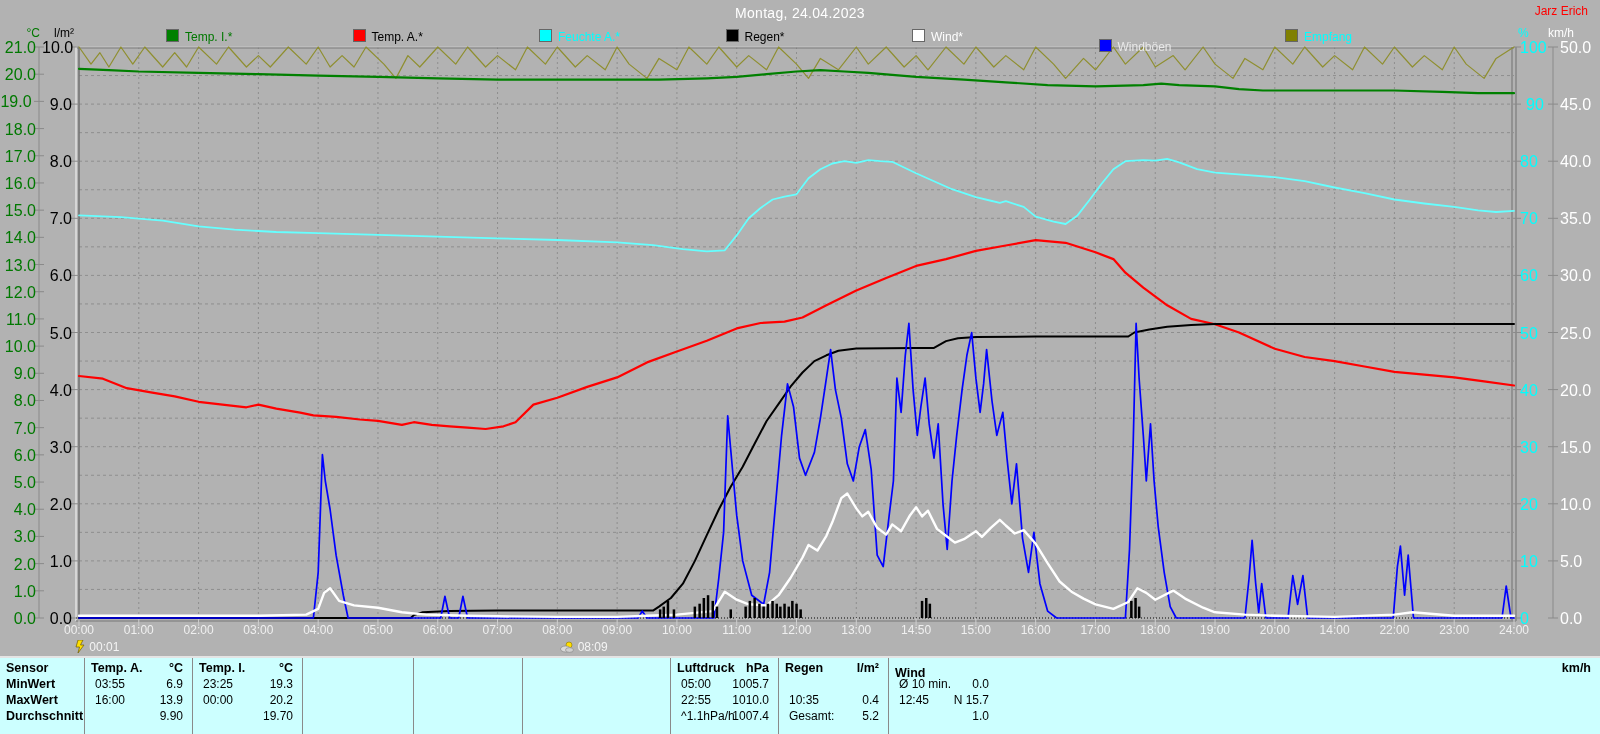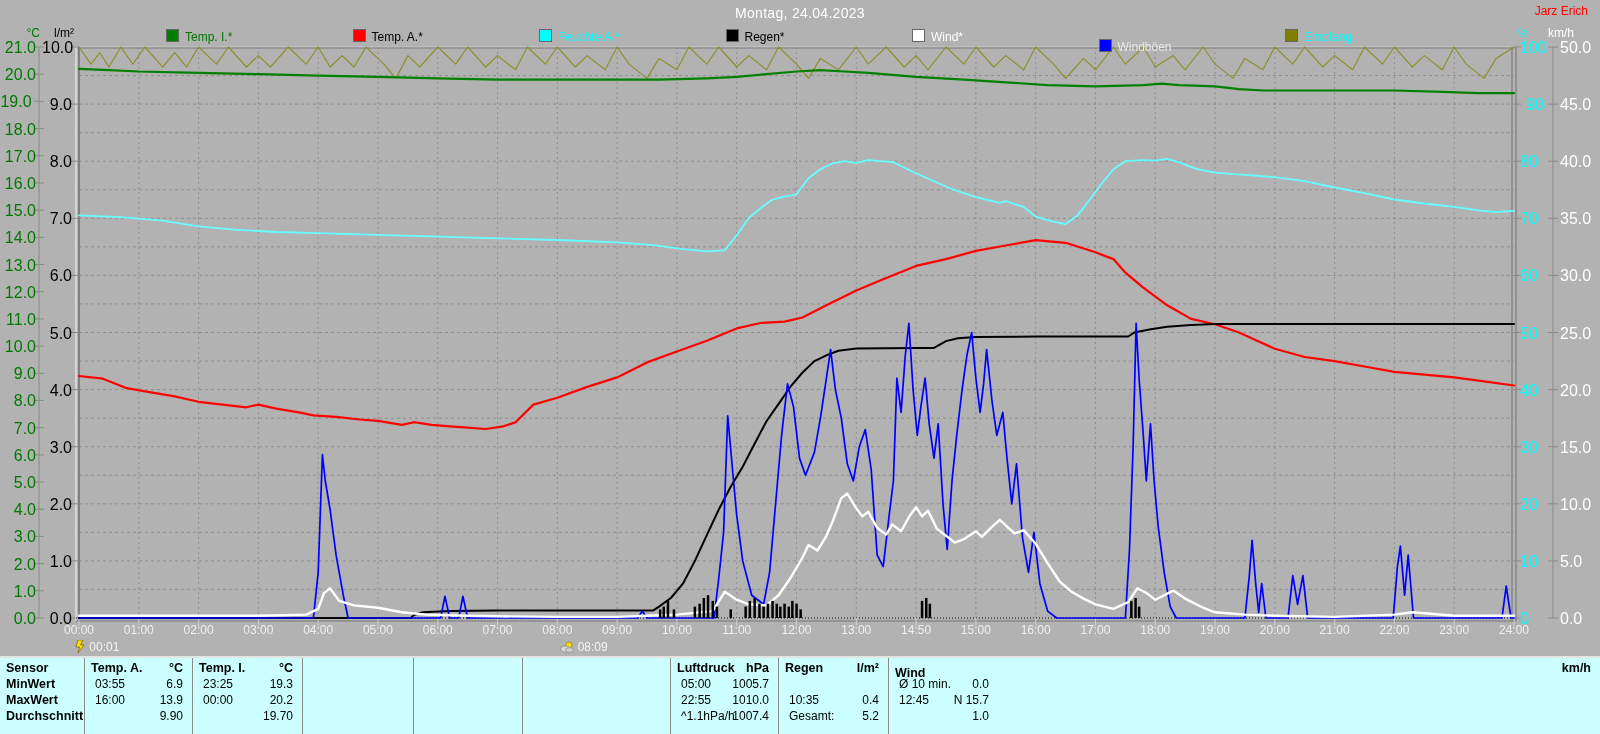--- a/index.html
+++ b/index.html
@@ -287,21 +287,21 @@
     <div class="xlab" style="left: 714.708px;">11:00</div>
     <div class="xlab" style="left: 774.5px;">12:00</div>
     <div class="xlab" style="left: 834.292px;">13:00</div>
     <div class="xlab" style="left: 894.083px;">14:50</div>
     <div class="xlab" style="left: 953.875px;">15:00</div>
     <div class="xlab" style="left: 1013.67px;">16:00</div>
     <div class="xlab" style="left: 1073.46px;">17:00</div>
     <div class="xlab" style="left: 1133.25px;">18:00</div>
     <div class="xlab" style="left: 1193.04px;">19:00</div>
     <div class="xlab" style="left: 1252.83px;">20:00</div>
-    <div class="xlab" style="left: 1312.62px;">21:00</div>
+    <div class="xlab" style="left: 1312.62px;">14:00</div>
     <div class="xlab" style="left: 1372.42px;">22:00</div>
     <div class="xlab" style="left: 1432.21px;">23:00</div>
     <div class="xlab" style="left: 1492px;">24:00</div>
   </div>
 <div id="markers">
     <div class="marker" style="left: 73.9965px;"><span><svg width="12" height="13" viewBox="0 0 12 13">
           <path d="M4 0 L9 0 L6.5 5 L10 5 L4 13 L5.5 7 L2 7 Z" fill="#ffdf00" stroke="#6b5a00" stroke-width="0.7"></path>
         </svg></span><span> 00:01</span></div>
     <div class="marker" style="left: 560.302px;"><span><svg width="14" height="12" viewBox="0 0 14 12">
           <circle cx="9" cy="4" r="3" fill="#ffdf00" stroke="#8a7500" stroke-width="0.6"></circle>

